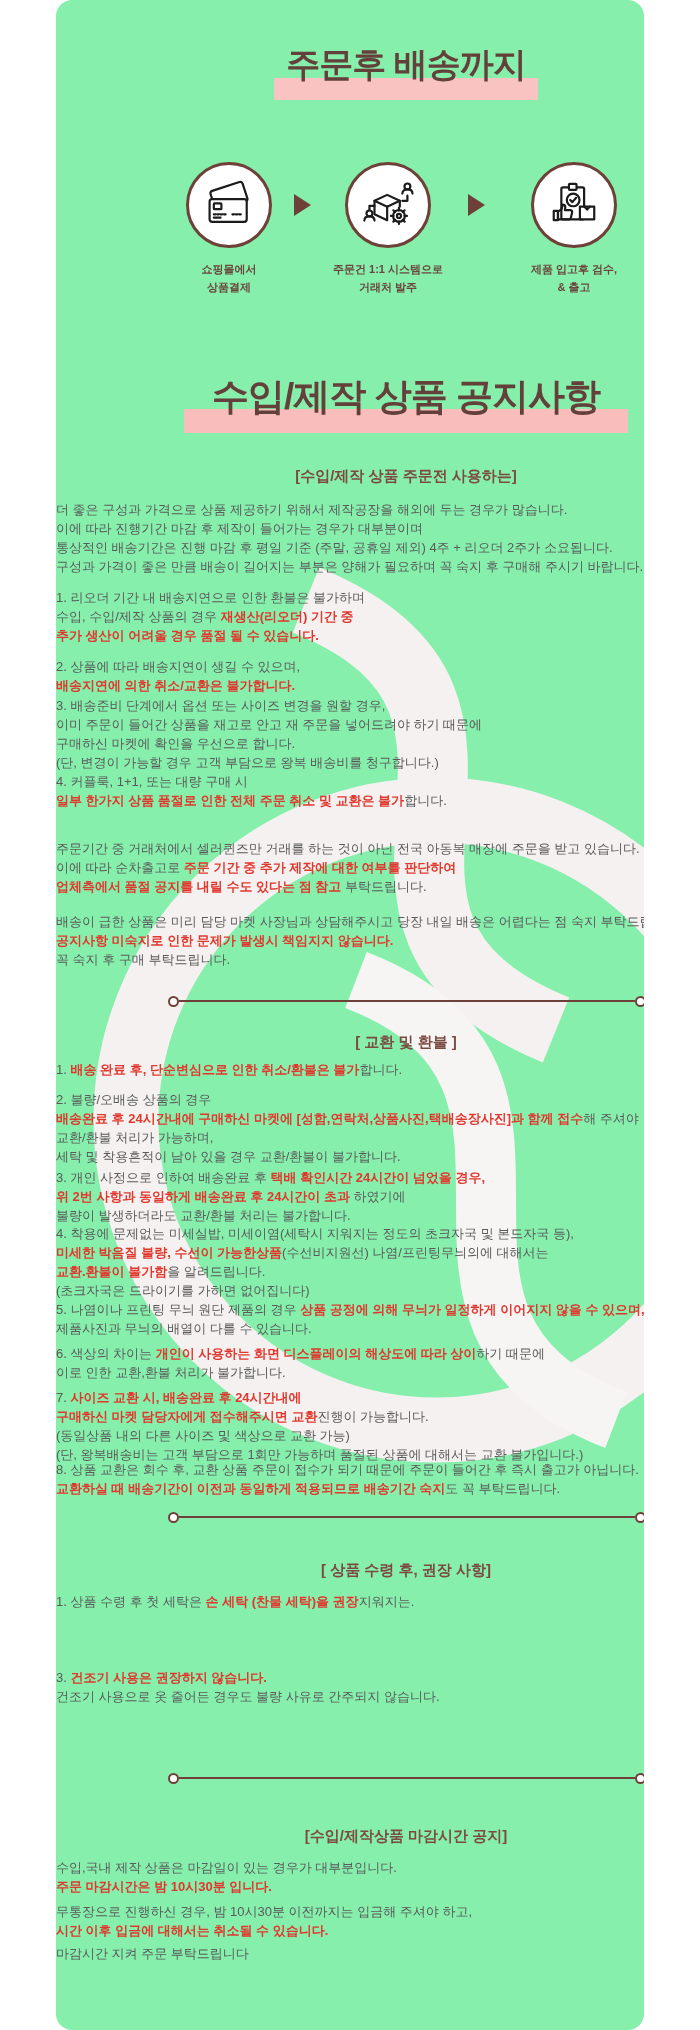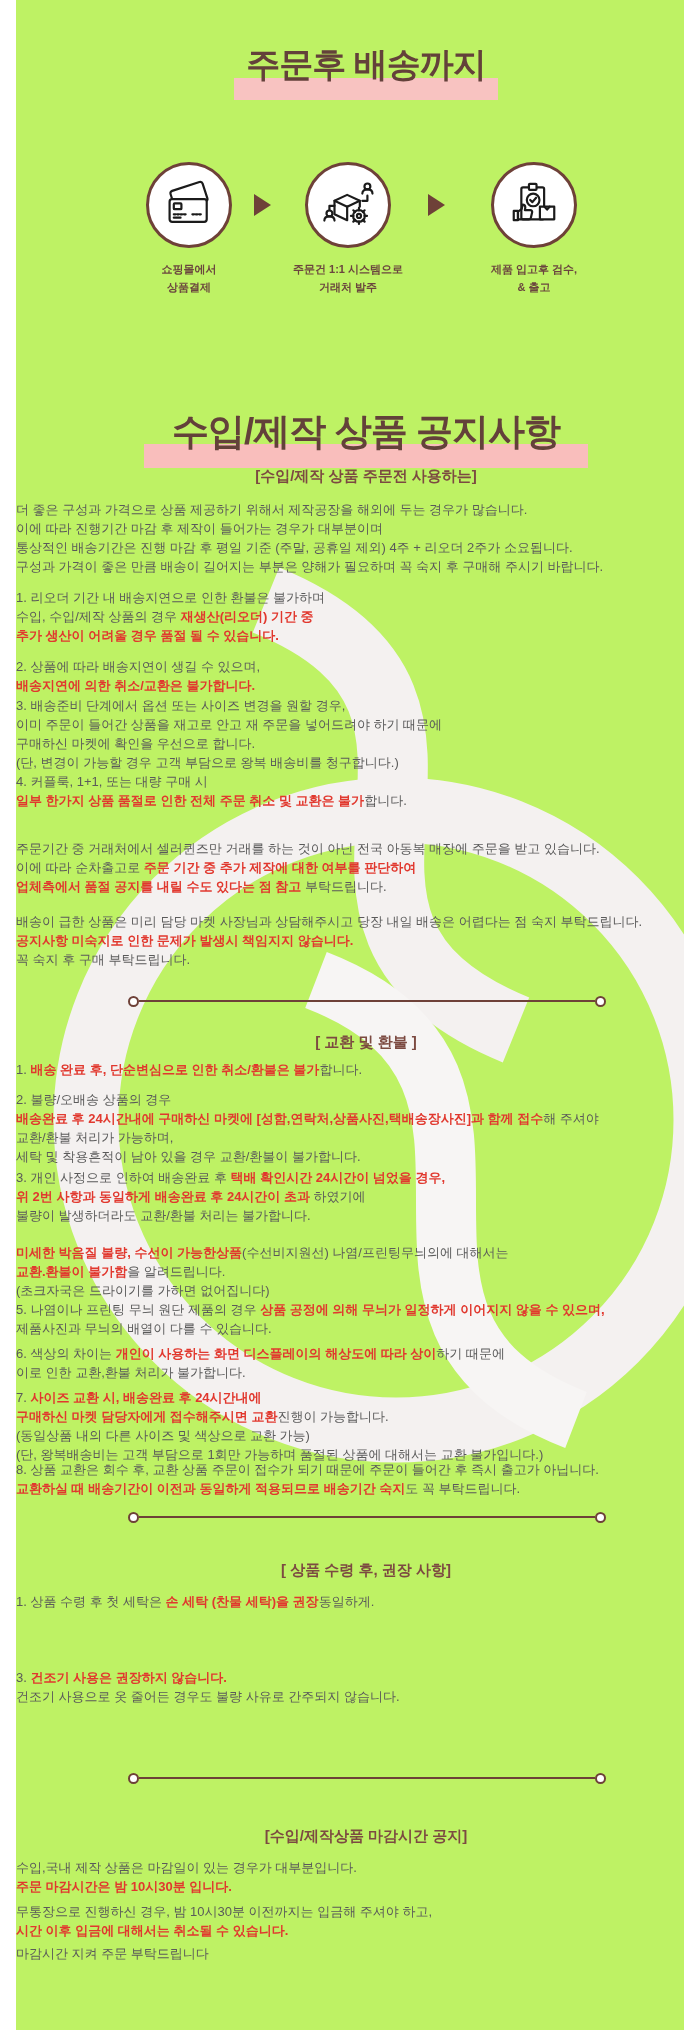--- a/index.html
+++ b/index.html
@@ -1,29 +1,30 @@
 <!DOCTYPE html>
 <html><head>
 <meta charset="utf-8">
 <style>
   html,body { margin:0; padding:0; background:#fff; }
   .page {
-    position:relative; width:668px; height:2030px; margin:0 auto;
-    background:#bef264; overflow:hidden;
+    position:relative; width:588px; height:2030px; margin:0 auto;
+    background:#86efac; overflow:hidden;
     font-family:"Liberation Sans", sans-serif;
+    border-radius:16px;
   }
   .wm { position:absolute; left:0; top:560px; pointer-events:none; }
 
   
   .title { position:absolute; left:0; width:700px; text-align:center; z-index:2;
            color:#63413a; font-weight:800; letter-spacing:-1px; }
   .t1 { top:42px;  font-size:34px; }
   .t2 { top:372px; font-size:37px; }
   .t1 .hl { display:inline-block; padding:0 12px 12px; background:linear-gradient(to top,#f8c3c1 22px, rgba(0,0,0,0) 22px); }
-  .t2 .hl { display:inline-block; padding:0 28px 11px; background:linear-gradient(to top,#f9bebc 24px, rgba(0,0,0,0) 24px);margin-top:35px; }
+  .t2 .hl { display:inline-block; padding:0 28px 11px; background:linear-gradient(to top,#f9bebc 24px, rgba(0,0,0,0) 24px); }
 
   
   .circle { position:absolute; top:162px; width:86px; height:86px; box-sizing:border-box;
             border:3px solid #6e4138; border-radius:50%; background:#fff;
             display:flex; align-items:center; justify-content:center; z-index:2; }
   .arrow { position:absolute; top:194px; width:0; height:0; z-index:2;
            border-left:17px solid #6e4138; border-top:11px solid transparent; border-bottom:11px solid transparent; }
   .step-label { position:absolute; top:261px; width:220px; text-align:center; z-index:2;
                 color:#6b463e; font-weight:700; font-size:11px; line-height:17.5px; }
 
@@ -118,34 +119,34 @@
   <div class="divider" style="top:996px">
     <span class="dot"></span>
     <span class="line"></span>
     <span class="dot"></span>
   </div>
 
   <div class="sec-head" style="top:1032px">[ 교환 및 환불 ]</div>
   <div class="para" style="top:1060px"><span>1. </span><span class="s-r">배송 완료 후, 단순변심으로 인한 취소/환불은 불가</span><span>합니다.</span></div>
   <div class="para" style="top:1090px"><span>2. 불량/오배송 상품의 경우</span><br><span class="s-r">배송완료 후 24시간내에 구매하신 마켓에 [성함,연락처,상품사진,택배송장사진]과 함께 접수</span><span>해 주셔야</span><br><span>교환/환불 처리가 가능하며,</span><br><span>세탁 및 착용흔적이 남아 있을 경우 교환/환불이 불가합니다.</span></div>
   <div class="para" style="top:1168px"><span>3. 개인 사정으로 인하여 배송완료 후 </span><span class="s-r">택배 확인시간 24시간이 넘었을 경우,</span><br><span class="s-r">위 2번 사항과 동일하게 배송완료 후 24시간이 초과</span><span> 하였기에</span><br><span>불량이 발생하더라도 교환/환불 처리는 불가합니다.</span></div>
-  <div class="para" style="top:1224px"><br><span class="s-r">미세한 박음질 불량, 수선이 가능한상품</span><span>(수선비지원선) 나염/프린팅무늬의에 대해서는</span><br><span class="s-r">교환.환불이 불가함</span><span>을 알려드립니다.</span><br><span>(초크자국은 드라이기를 가하면 없어집니다)</span></div>
+  <div class="para" style="top:1224px"><span>4. 착용에 문제없는 미세실밥, 미세이염(세탁시 지워지는 정도의 초크자국 및 본드자국 등),</span><br><span class="s-r">미세한 박음질 불량, 수선이 가능한상품</span><span>(수선비지원선) 나염/프린팅무늬의에 대해서는</span><br><span class="s-r">교환.환불이 불가함</span><span>을 알려드립니다.</span><br><span>(초크자국은 드라이기를 가하면 없어집니다)</span></div>
   <div class="para" style="top:1300px"><span>5. 나염이나 프린팅 무늬 원단 제품의 경우 </span><span class="s-r">상품 공정에 의해 무늬가 일정하게 이어지지 않을 수 있으며,</span><br><span>제품사진과 무늬의 배열이 다를 수 있습니다.</span></div>
   <div class="para" style="top:1344px"><span>6. 색상의 차이는 </span><span class="s-r">개인이 사용하는 화면 디스플레이의 해상도에 따라 상이</span><span>하기 때문에</span><br><span>이로 인한 교환,환불 처리가 불가합니다.</span></div>
   <div class="para" style="top:1388px"><span>7. </span><span class="s-r">사이즈 교환 시, 배송완료 후 24시간내에</span><br><span class="s-r">구매하신 마켓 담당자에게 접수해주시면 교환</span><span>진행이 가능합니다.</span><br><span>(동일상품 내의 다른 사이즈 및 색상으로 교환 가능)</span><br><span>(단, 왕복배송비는 고객 부담으로 1회만 가능하며 품절된 상품에 대해서는 교환 불가입니다.)</span></div>
   <div class="para" style="top:1460px"><span>8. 상품 교환은 회수 후, 교환 상품 주문이 접수가 되기 때문에 주문이 들어간 후 즉시 출고가 아닙니다.</span><br><span class="s-r">교환하실 때 배송기간이 이전과 동일하게 적용되므로 배송기간 숙지</span><span>도 꼭 부탁드립니다.</span></div>
 
   <div class="divider" style="top:1512px">
     <span class="dot"></span>
     <span class="line"></span>
     <span class="dot"></span>
   </div>
 
   <div class="sec-head" style="top:1560px">[ 상품 수령 후, 권장 사항]</div>
-  <div class="para" style="top:1592px"><span>1. 상품 수령 후 첫 세탁은 </span><span class="s-r">손 세탁 (찬물 세탁)을 권장</span><span>동일하게.</span></div>
+  <div class="para" style="top:1592px"><span>1. 상품 수령 후 첫 세탁은 </span><span class="s-r">손 세탁 (찬물 세탁)을 권장</span><span>지워지는.</span></div>
   <div class="para" style="top:1668px"><span>3. </span><span class="s-r">건조기 사용은 권장하지 않습니다.</span><br><span>건조기 사용으로 옷 줄어든 경우도 불량 사유로 간주되지 않습니다.</span></div>
 
   <div class="divider" style="top:1773px">
     <span class="dot"></span>
     <span class="line"></span>
     <span class="dot"></span>
   </div>
 
   <div class="sec-head" style="top:1826px">[수입/제작상품 마감시간 공지]</div>
   <div class="para" style="top:1858px"><span>수입,국내 제작 상품은 마감일이 있는 경우가 대부분입니다.</span><br><span class="s-r">주문 마감시간은 밤 10시30분 입니다.</span></div>

